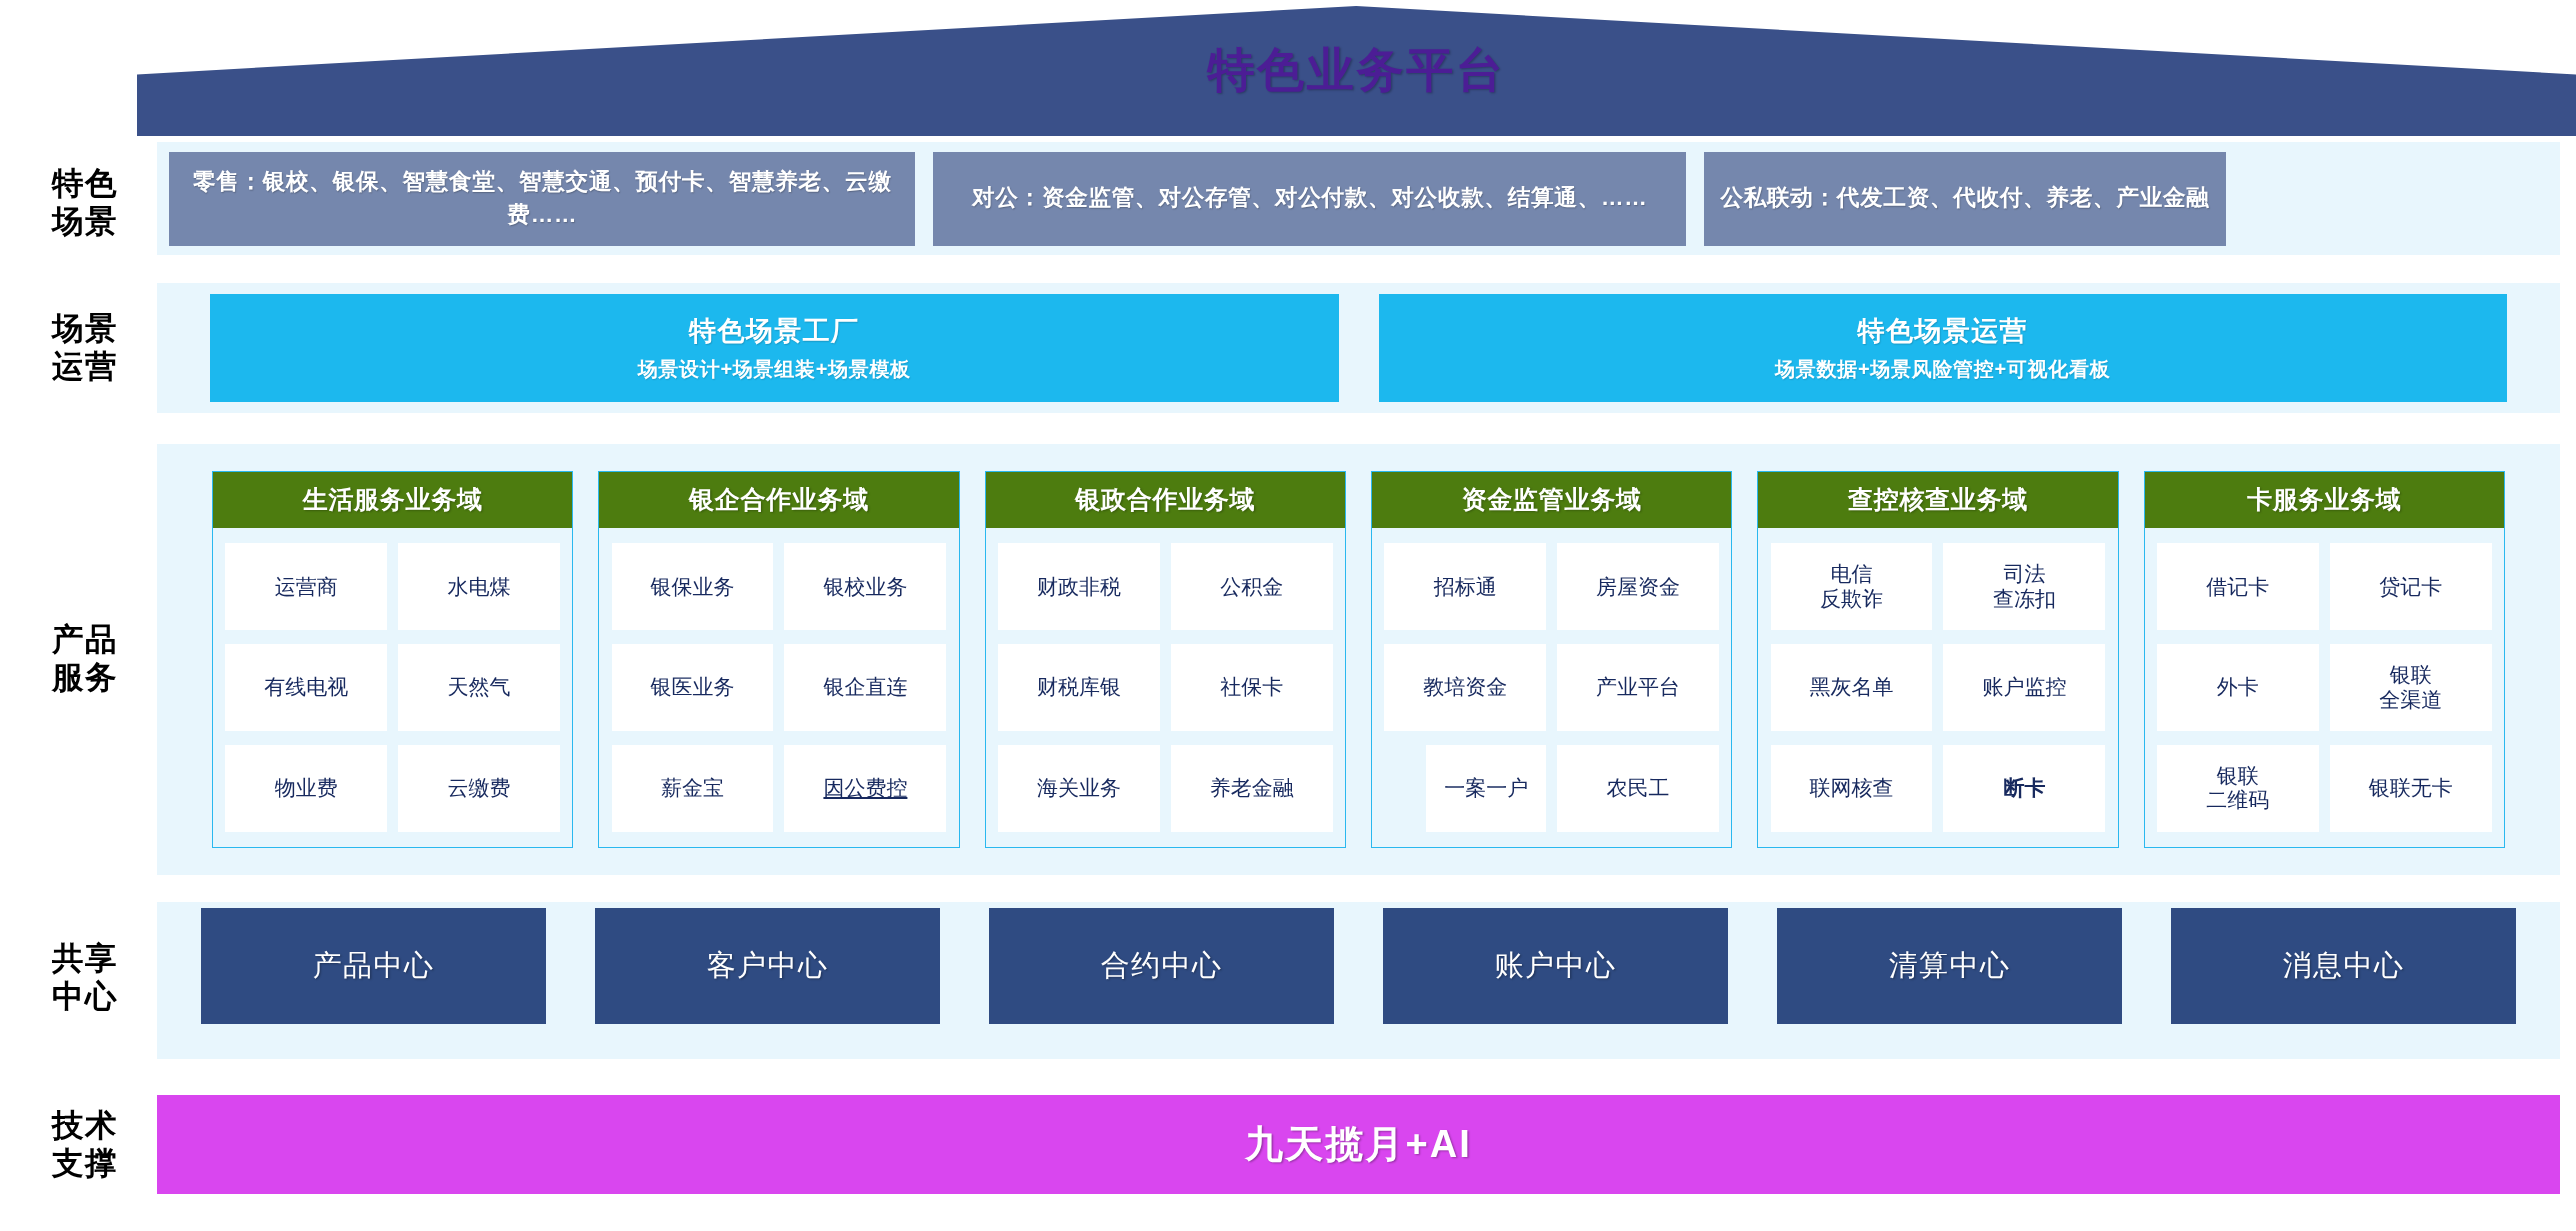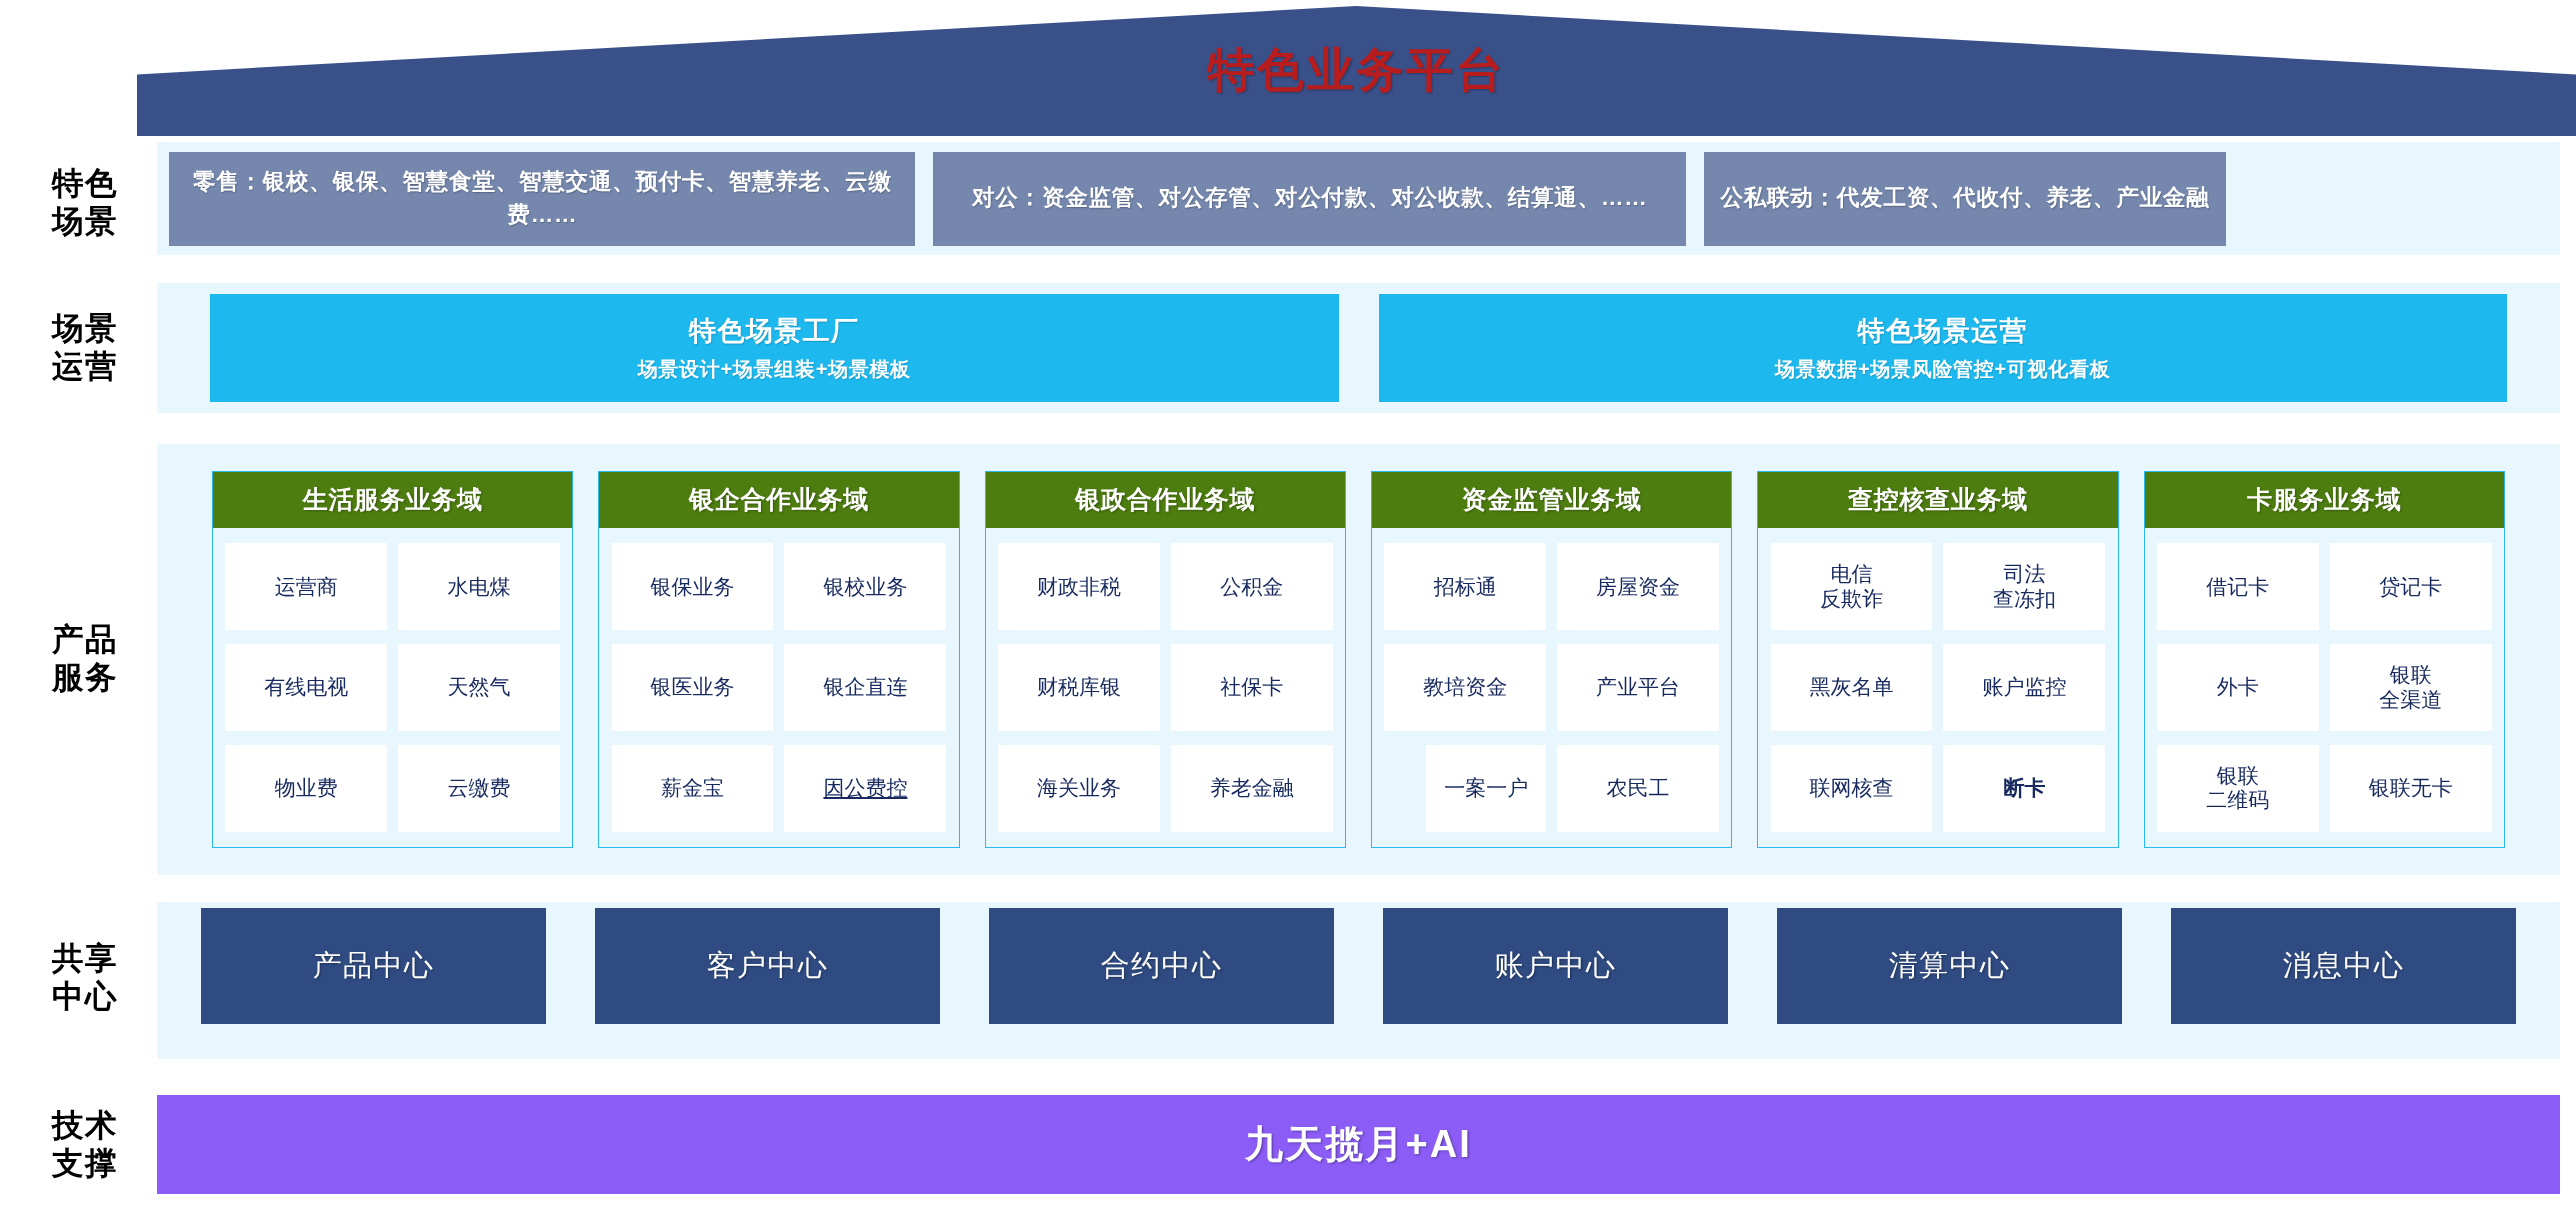--- a/index.html
+++ b/index.html
@@ -14,21 +14,21 @@
 
   
   .roof {
     position: absolute; left: 137px; top: 5.5px;
     width: 2439px; height: 130px;
   }
   .roof svg { display:block; width:100%; height:100%; }
   .roof-title {
     position: absolute; left: 0; top: 33px; width: 100%;
     text-align: center;
-    color: #b91c1c;
+    color: #4c1d95;
     font-size: 47px; font-weight: bold;
     letter-spacing: 2.7px;
     text-shadow: 1.4px 1.4px 2.1px rgba(0,0,0,.25);
   }
   .rowlabel {
     position: absolute; left: 27px;
     width: 116px;
     text-align: center;
     font-size: 31.5px; font-weight: bold; color: #000;
     line-height: 1.22;
@@ -132,21 +132,21 @@
     height: 116px;
     display:flex; align-items:center; justify-content:center;
     font-size: 29px; letter-spacing: 1.4px;
     text-shadow: 1.4px 1.4px 2.1px rgba(0,0,0,.3);
   }
   .tech-wrap {
     position:absolute; left:157px; top:1095px; width:2403px; height:99px;
   }
   .tech-bar {
     width:100%; height:99px;
-    background:#8b5cf6; color:#fff;
+    background:#d946ef; color:#fff;
     display:flex; align-items:center; justify-content:center;
     font-size: 38px; font-weight:bold; letter-spacing:2.1px;
     text-shadow: 1.4px 1.4px 2.1px rgba(0,0,0,.3);
   }
 </style>
 </head>
 <body>
 
 <div class="page">
 

